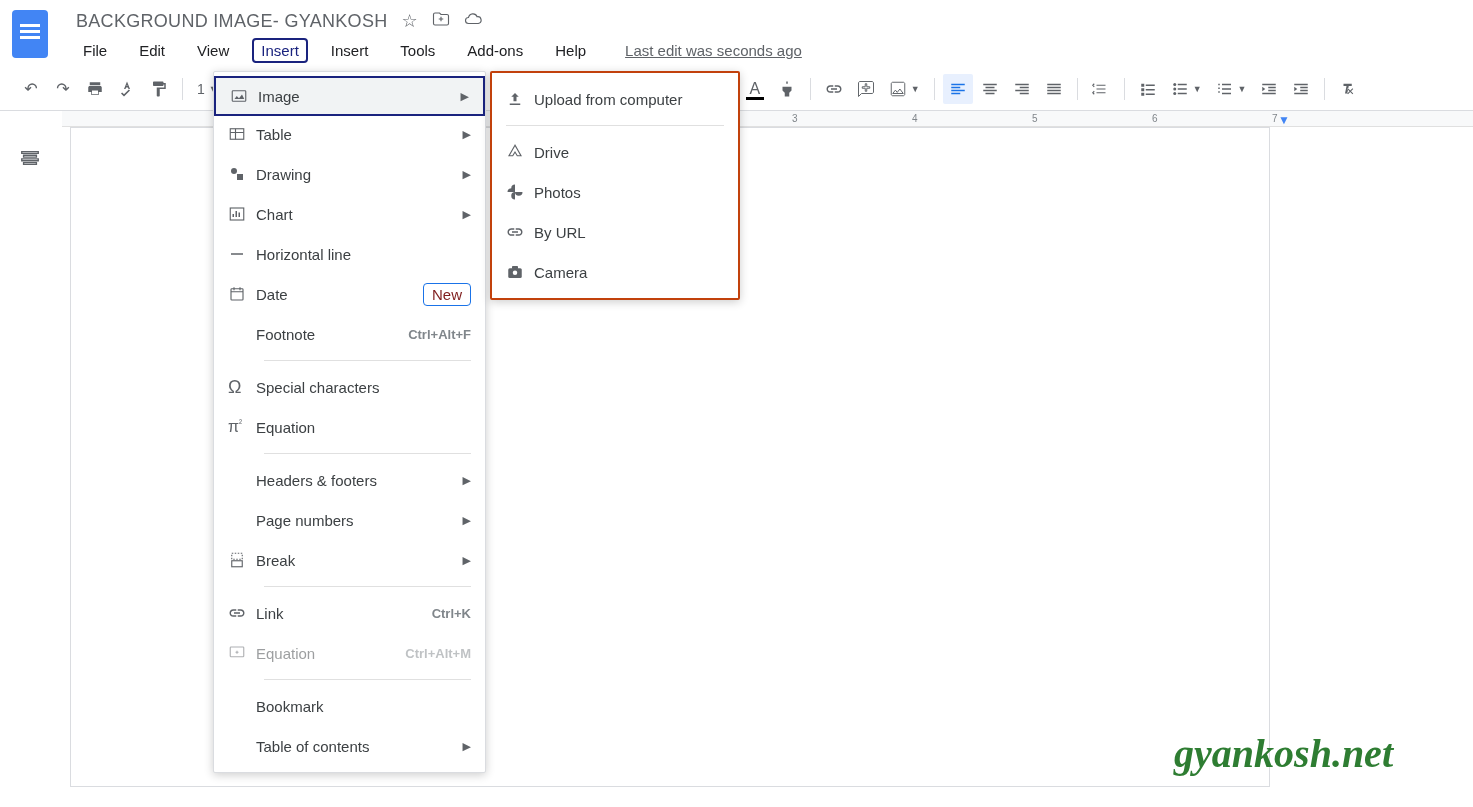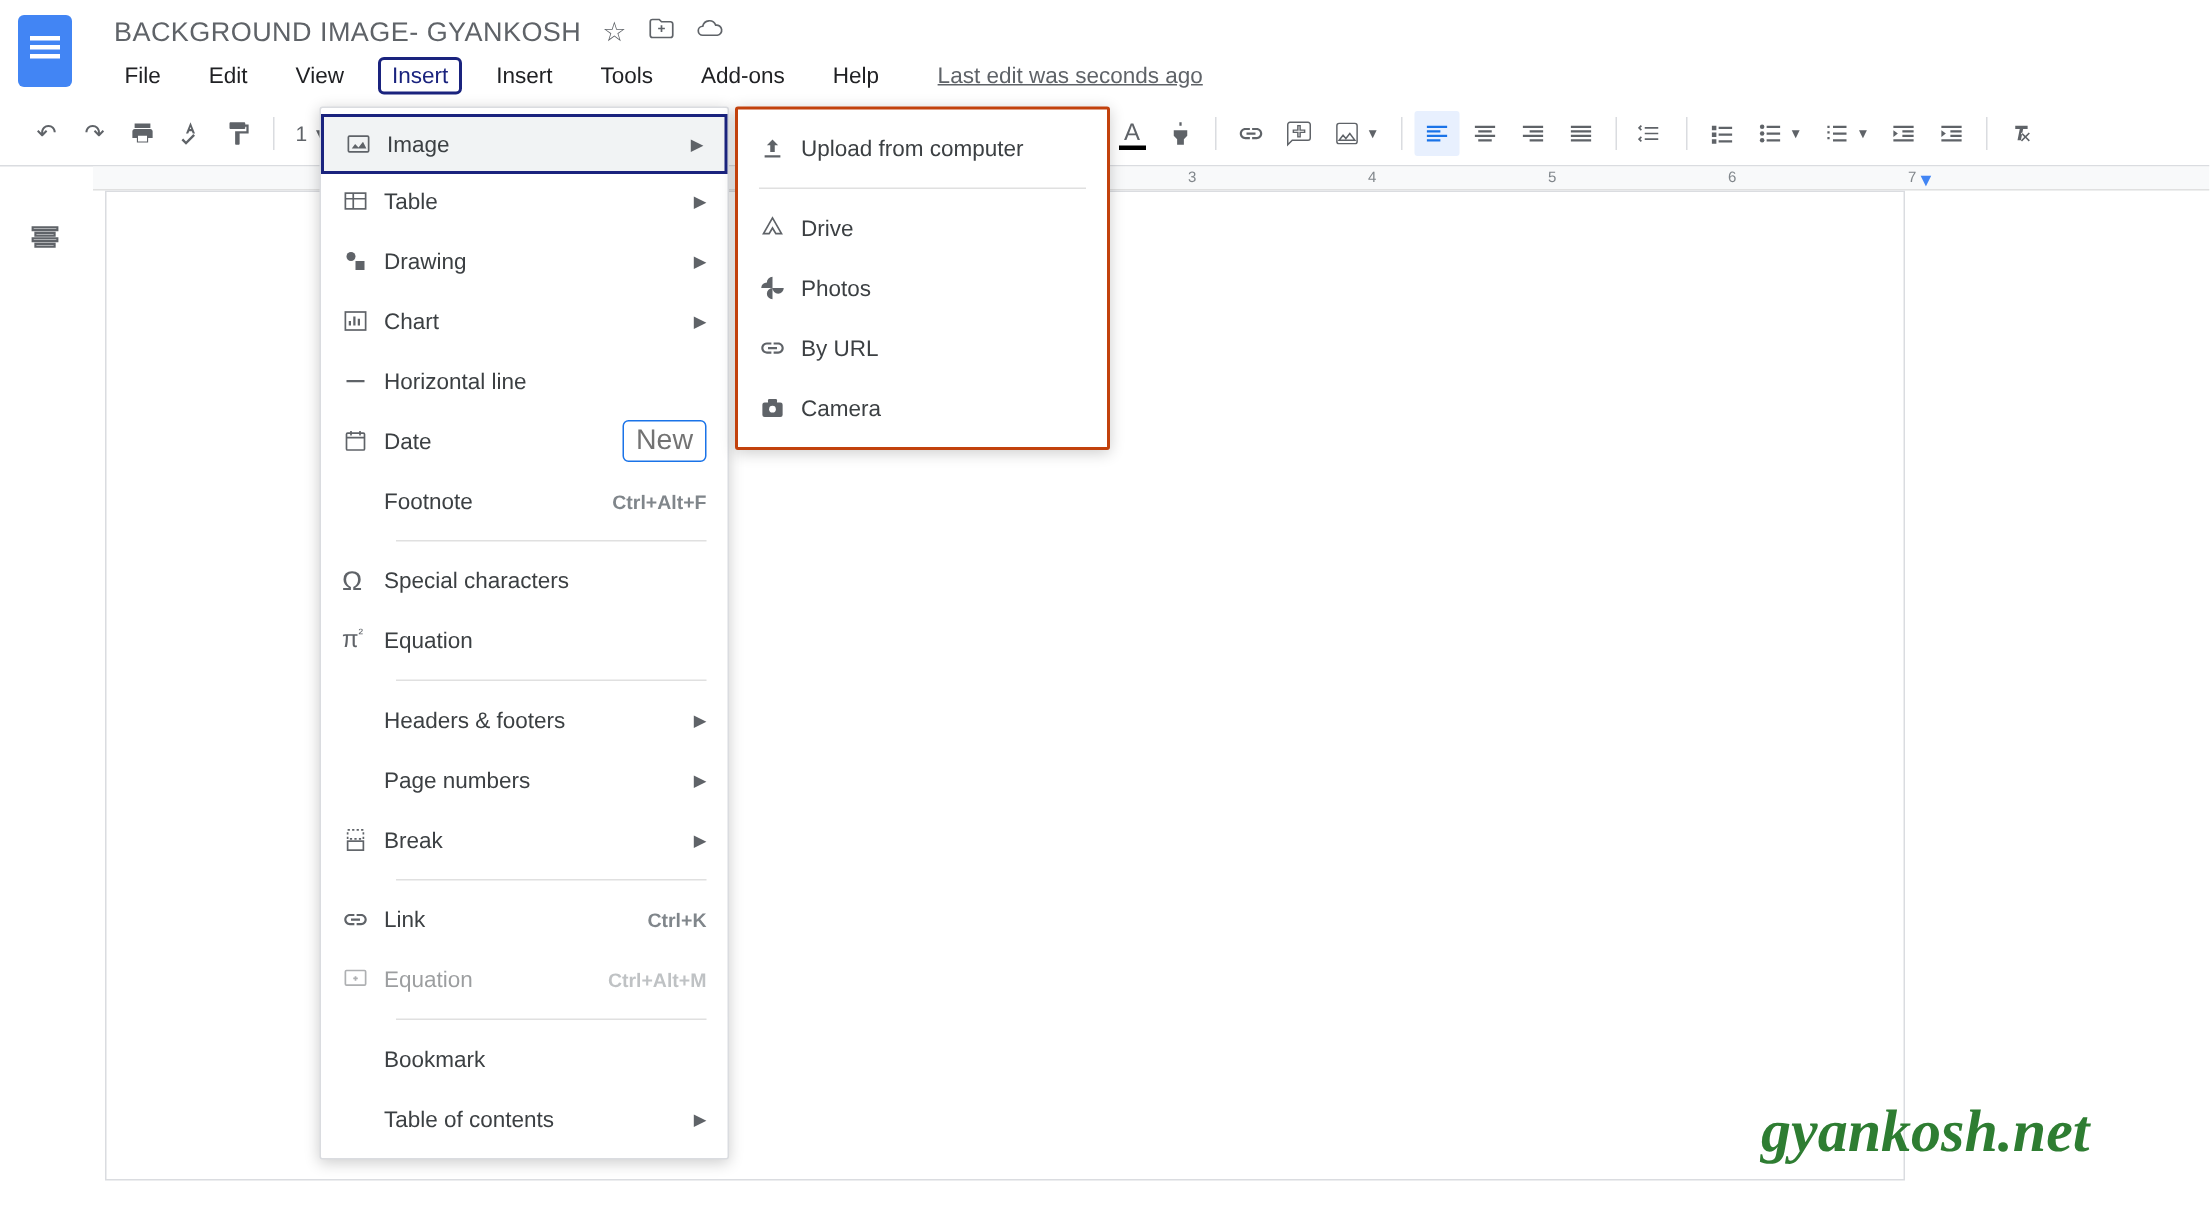--- a/index.html
+++ b/index.html
@@ -40,21 +40,21 @@
   
   
   .dropdown { position:absolute; background:#fff; border:1px solid #dadce0; box-shadow:0 2px 10px rgba(0,0,0,0.2); border-radius:2px; z-index:100; padding:6px 0;}
   .insert-menu { left:213px; top:71px; width:273px; }
   .dd-item { display:flex; align-items:center; height:40px; padding:0 14px; cursor:pointer; font-size:15px; color:#3c4043; position:relative;}
   .dd-item.highlighted { background:#f1f3f4; border:2px solid #1a237e; margin:-2px 0;}
   .dd-icon { width:28px; color:#5f6368; font-size:16px; display:flex; align-items:center;}
   .dd-label { flex:1;}
   .dd-sub { font-size:11px; color:#5f6368;}
   .dd-short { font-size:13px; color:#80868b;font-weight:bold;}
-  .dd-badge { border:1px solid #1a73e8; color:#737373; font-size:19px; padding:2px 8px; border-radius:4px; font-weight:500;}
+  .dd-badge { border:1px solid #1a73e8; color:#7f1d1d; font-size:15px; padding:2px 8px; border-radius:4px; font-weight:500;}
   .dd-sep { height:1px; background:#e0e0e0; margin:6px 14px 6px 50px;}
   
   .image-submenu { left:490px; top:71px; width:250px; border:2px solid #c2410c;}
   .image-submenu .dd-sep{ margin:6px 14px;}
   
   .watermark { position:absolute; right:80px; bottom:30px; font-family:'Brush Script MT', cursive; font-size:40px; font-style:italic; color:#2e7d32; font-weight:bold;}
   
   svg { width:18px; height:18px; fill:currentColor;}
 </style>
 </head>

